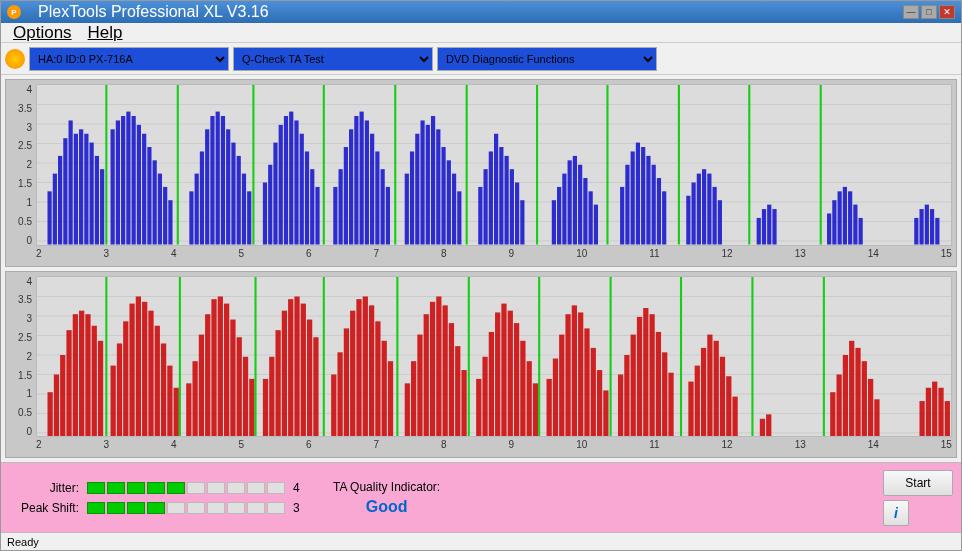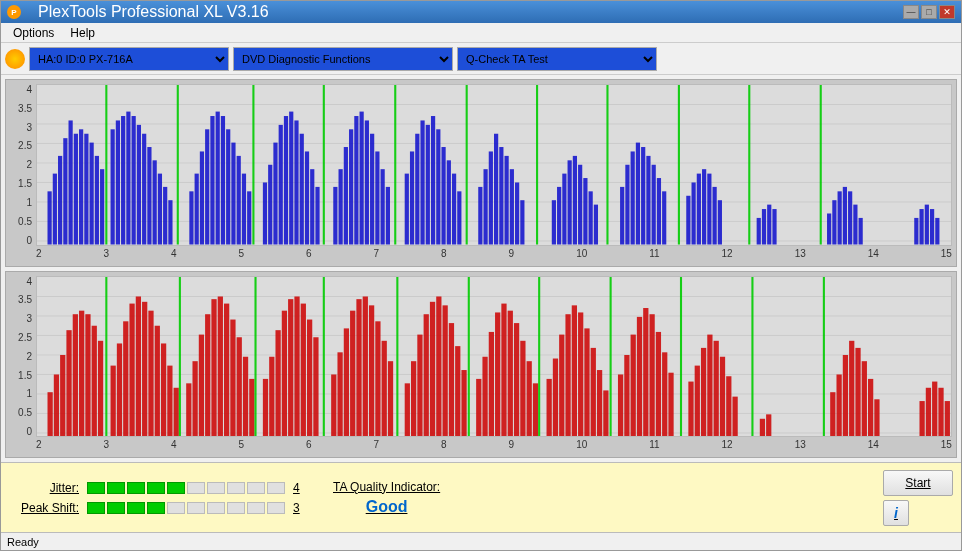--- a/index.html
+++ b/index.html
@@ -74,21 +74,22 @@
       height: 20px;
       display: flex;
       align-items: center;
       border-bottom: 1px solid #ccc;
       padding: 0 4px;
       flex-shrink: 0;
     }
     .menu-item {
       padding: 14px 8px;
       cursor: pointer;
-      font-size: 12px;
+      font-size: 17px;
+      text-decoration: underline;
     }
 
     .toolbar {
       background: #f0f0f0;
       height: 32px;
       display: flex;
       align-items: center;
       gap: 4px;
       padding: 2px 4px;
       border-bottom: 1px solid #ccc;
@@ -165,29 +166,28 @@
       height: 20px;
       display: flex;
       justify-content: space-between;
       align-items: flex-start;
       padding-top: 2px;
       font-size: 10px;
       color: #333;
     }
 
     .bottom-bar {
-      background: #fef9c3;
+      background: #f9a8d4;
       border-top: 1px solid #bbb;
       height: 70px;
       display: flex;
       align-items: center;
       padding: 4px 8px;
       gap: 20px;
       flex-shrink: 0;
-      text-decoration: underline;
     }
     .metrics-section {
       display: flex;
       flex-direction: column;
       gap: 6px;
     }
     .metric-row {
       display: flex;
       align-items: center;
       gap: 8px;
@@ -297,25 +297,25 @@
   <div class="menu-bar">
     <div class="menu-item">Options</div>
     <div class="menu-item">Help</div>
   </div>
 
   <div class="toolbar">
     <div class="drive-icon"></div>
     <select class="toolbar-select drive">
       <option>HA:0  ID:0  PX-716A</option>
     </select>
+    <select class="toolbar-select test">
+      <option>Q-Check TA Test</option>
+    </select>
     <select class="toolbar-select function">
       <option>DVD Diagnostic Functions</option>
-    </select>
-    <select class="toolbar-select test">
-      <option>Q-Check TA Test</option>
     </select>
   </div>
 
   <div class="content">
 
     <div class="chart-container">
       <div class="y-axis">
         <span>4</span>
         <span>3.5</span>
         <span>3</span>

